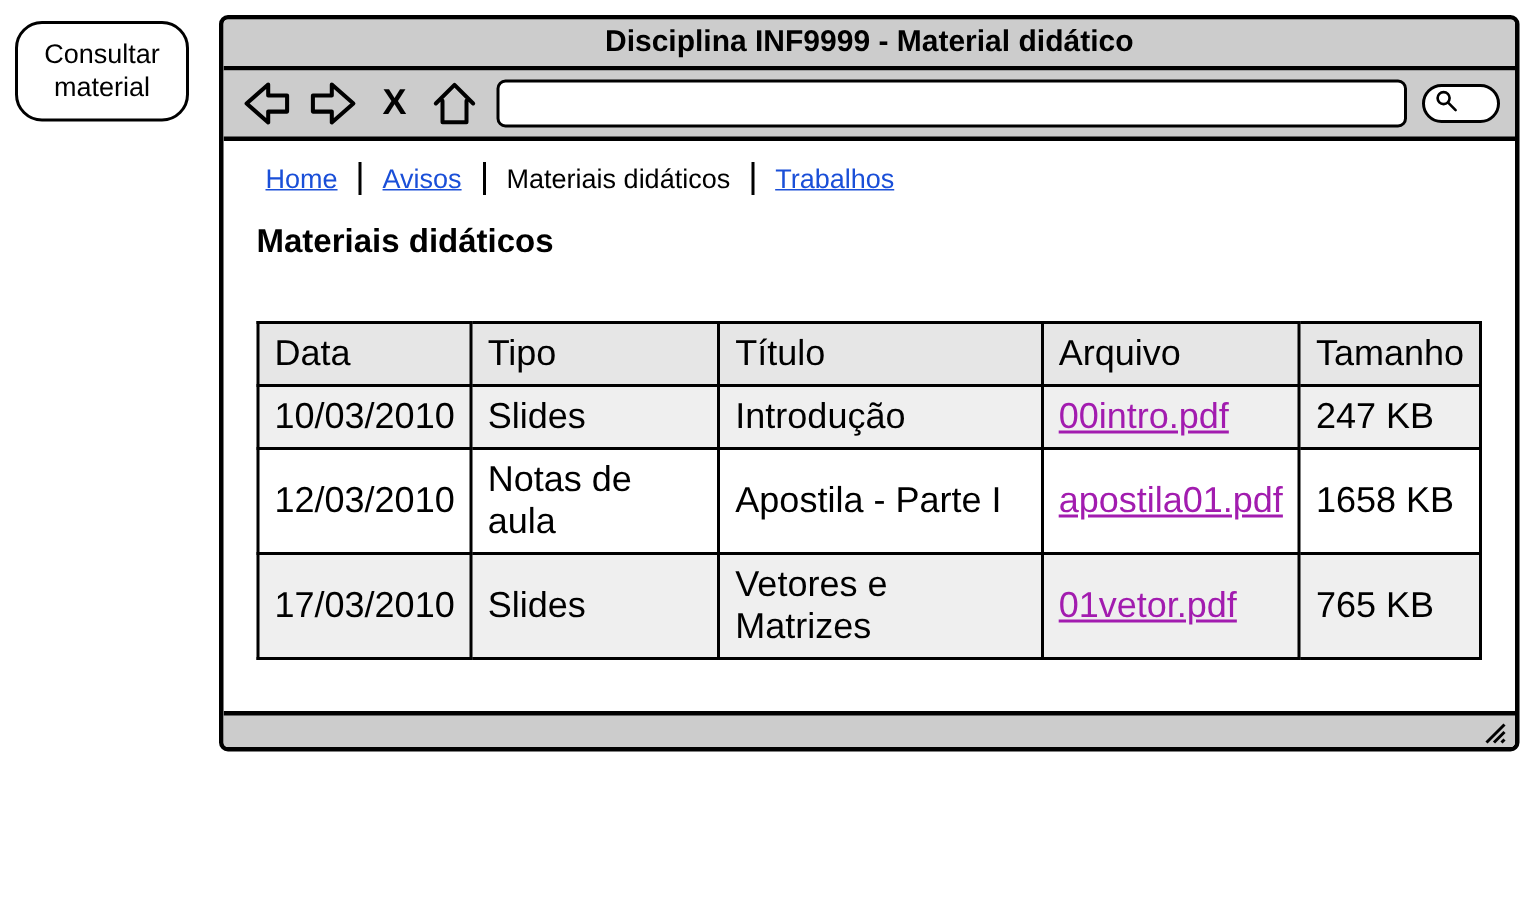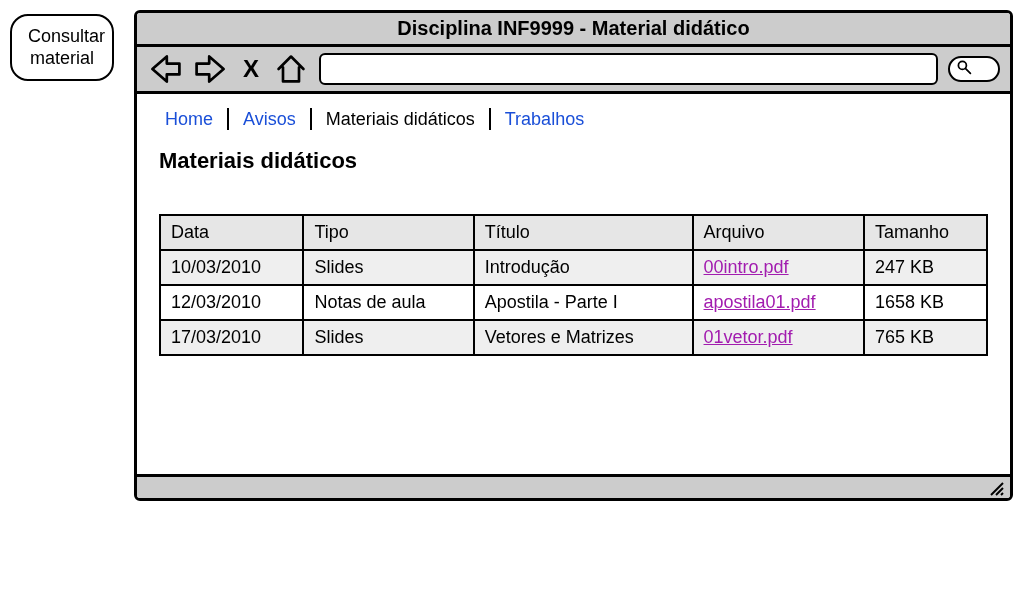--- a/index.html
+++ b/index.html
@@ -16,21 +16,21 @@
     align-items: flex-start;
   }
   .side-label {
     border: 2px solid #000;
     border-radius: 18px;
     padding: 10px 16px;
     text-align: center;
     font-size: 18px;
     line-height: 1.2;
     margin-top: 4px;
-    width: 104px;
+    width: 116px;
   }
   .browser-window {
     flex: 1;
     border: 3px solid #000;
     border-radius: 6px;
     overflow: hidden;
     background: #fff;
   }
   .titlebar {
     background: #ccc;
@@ -88,20 +88,21 @@
   }
   .nav-links {
     display: flex;
     align-items: center;
     gap: 8px;
     font-size: 18px;
     margin-bottom: 18px;
   }
   .nav-link {
     color: #1a4fd8;
+    text-decoration: underline;
     cursor: pointer;
     padding: 0 6px;
   }
   .nav-link.current {
     color: #000;
     text-decoration: none;
     font-weight: normal;
     cursor: default;
   }
   .nav-sep {
@@ -111,21 +112,21 @@
   }
   .page-heading {
     font-size: 22px;
     font-weight: bold;
     margin: 0 0 14px 0;
   }
   .materials-table {
     width: 100%;
     border-collapse: collapse;
     border: 2.5px solid #000;
-    font-size: 18px;
+    font-size: 24px;
     margin-top: 40px;
   }
   .materials-table th,
   .materials-table td {
     border: 2px solid #000;
     padding: 6px 10px;
     text-align: left;
     vertical-align: middle;
   }
   .materials-table th {

